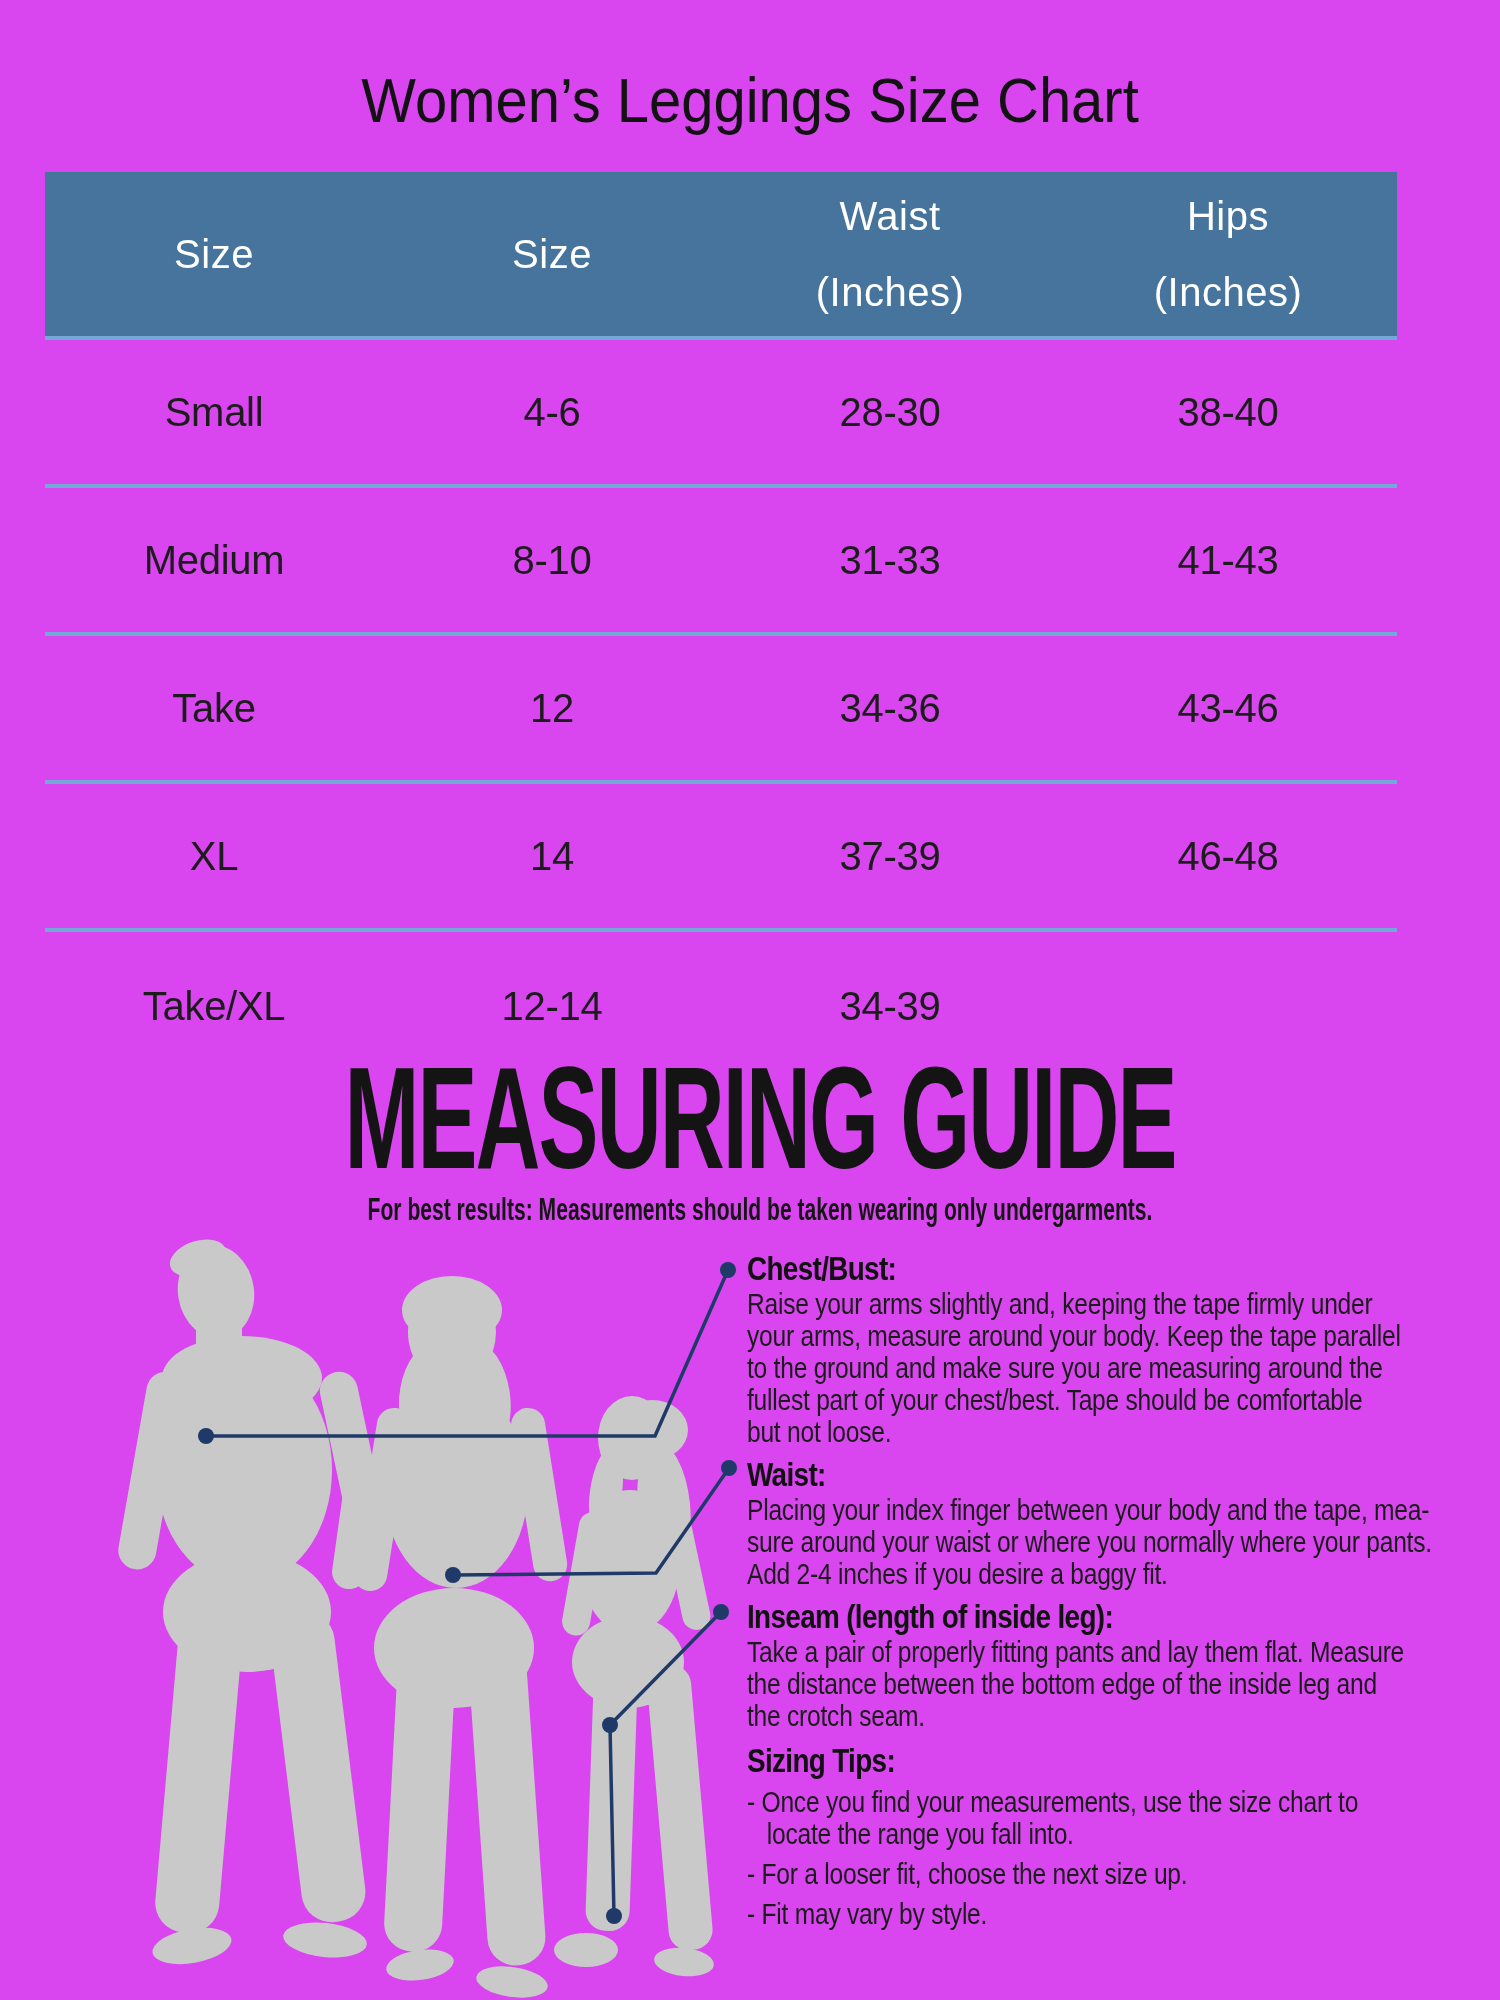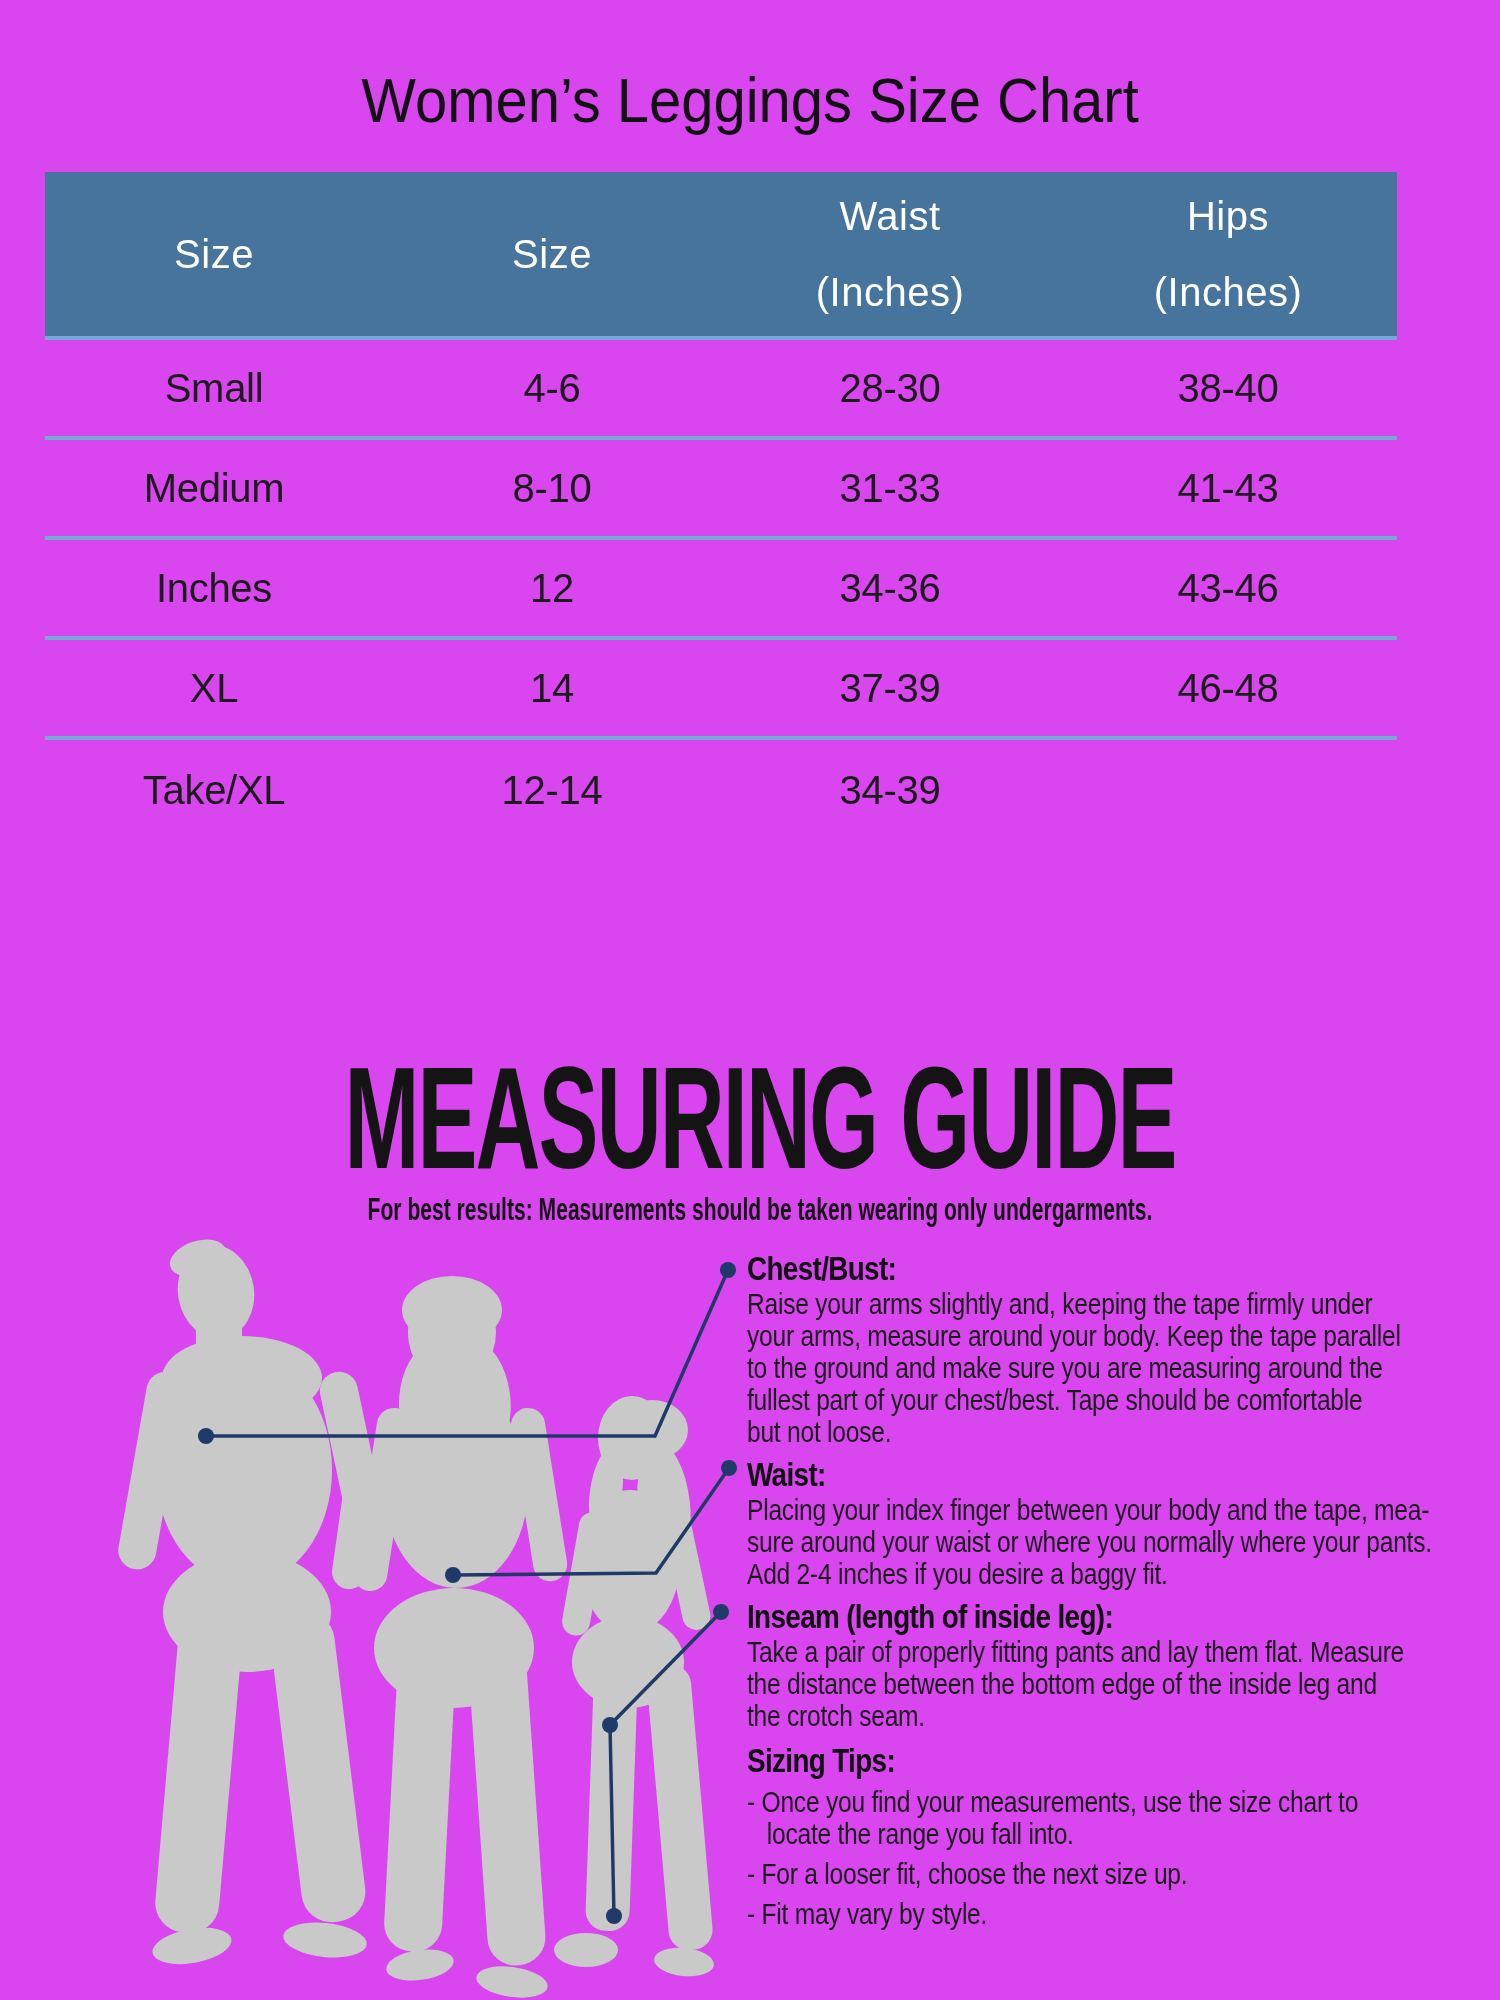--- a/index.html
+++ b/index.html
@@ -18,21 +18,21 @@
   .thead{
     display:grid;grid-template-columns:repeat(4,1fr);height:168px;
     background:var(--header-blue);color:#fff;font-size:40px;
     border-bottom:4px solid var(--separator-blue);box-sizing:border-box;
   }
   .hcell{
     display:flex;align-items:center;justify-content:center;text-align:center;
     white-space:pre-line;line-height:76px;letter-spacing:.5px;
   }
   .trow{
-    display:grid;grid-template-columns:repeat(4,1fr);height:100px;
+    display:grid;grid-template-columns:repeat(4,1fr);height:148px;
     box-sizing:border-box;border-bottom:4px solid var(--separator-blue);
     font-size:40px;color:#1c1c1c;
   }
   .trow:last-child{border-bottom:none;}
   .cell{display:flex;align-items:center;justify-content:center;text-align:center;letter-spacing:-.3px;}
   
   .guide-title{
     position:absolute;left:10px;top:1046px;width:1500px;text-align:center;
     font-size:145px;line-height:145px;font-weight:bold;color:#141414;
     letter-spacing:-3px;transform:scaleX(.62) scaleY(1.0);transform-origin:center top;white-space:nowrap;
@@ -97,21 +97,21 @@
   </div>
 
   <div class="trow">
     <div class="cell">Medium</div>
     <div class="cell">8-10</div>
     <div class="cell">31-33</div>
     <div class="cell">41-43</div>
   </div>
 
   <div class="trow">
-    <div class="cell">Inches</div>
+    <div class="cell">Take</div>
     <div class="cell">12</div>
     <div class="cell">34-36</div>
     <div class="cell">43-46</div>
   </div>
 
   <div class="trow">
     <div class="cell">XL</div>
     <div class="cell">14</div>
     <div class="cell">37-39</div>
     <div class="cell">46-48</div>

